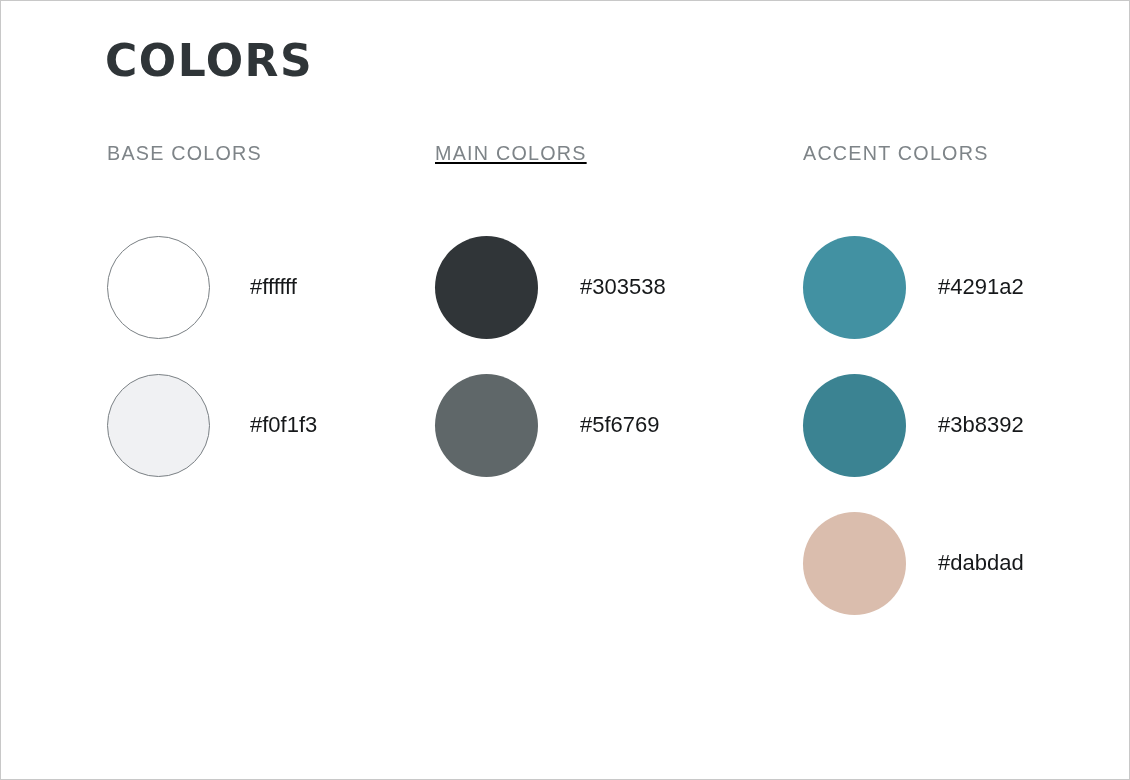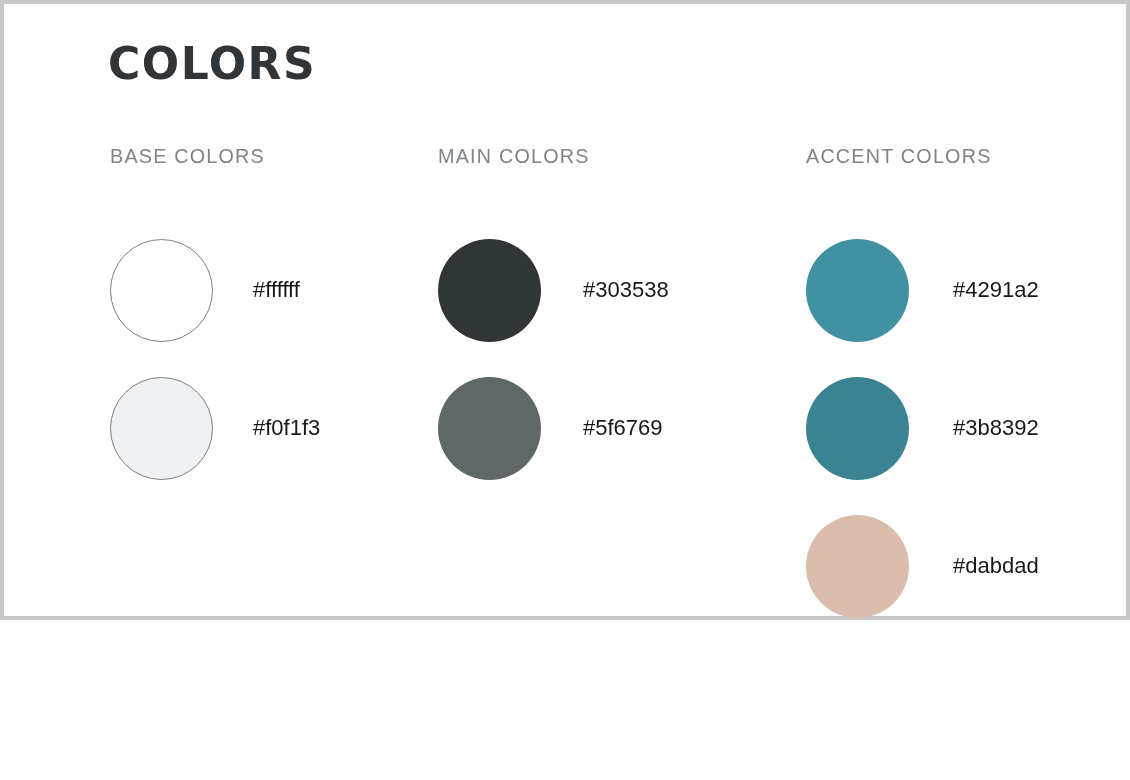--- a/index.html
+++ b/index.html
@@ -10,42 +10,42 @@
   body {
     width: 1130px;
     height: 780px;
     font-family: "Liberation Sans", sans-serif;
     overflow: hidden;
   }
   #page {
     position: relative;
     box-sizing: border-box;
     width: 1130px;
-    height: 620px;
+    height: 780px;
     background: #ffffff;
-    border: 4px solid #ef4444;
+    border: 1px solid #ef4444;
   }
   #page-title {
     position: absolute;
     left: 104px;
     top: 38px;
     font-family: "DejaVu Sans", sans-serif;
     font-size: 44px;
     font-weight: bold;
     letter-spacing: 1.5px;
     color: #2f3538;
     line-height: 1;
     white-space: nowrap;
   }
   .column {
     position: absolute;
     top: 140px;
   }
   #column-base    { left: 106px; }
-  #column-main    { left: 434px; }
+  #column-main    { left: 434px; text-decoration: underline; }
   #column-accent  { left: 802px; }
 
   .column-header {
     font-family: "Liberation Sans", sans-serif;
     font-size: 21px;
     font-weight: normal;
     letter-spacing: 1.3px;
     color: #7e8488;
     white-space: nowrap;
     transform: scaleX(0.94);
@@ -75,21 +75,21 @@
     border: 1px solid #7a8084;
   }
   .swatch-label {
     font-family: "Liberation Sans", sans-serif;
     font-size: 22px;
     color: #16181a;
     white-space: nowrap;
   }
   #column-base .swatch-label   { margin-left: 40px; }
   #column-main .swatch-label   { margin-left: 42px; }
-  #column-accent .swatch-label { margin-left: 44px; }
+  #column-accent .swatch-label { margin-left: 32px; }
 </style>
 </head>
 <body>
 
 <div id="page" style="background: rgb(255, 255, 255); border-color: rgb(200, 200, 200);">
 
   <div id="page-title" style="color: rgb(47, 53, 56);">COLORS</div>
 
   <div class="column" id="column-base">
     <div class="column-header" style="color: rgb(126, 132, 136);">BASE COLORS</div>

